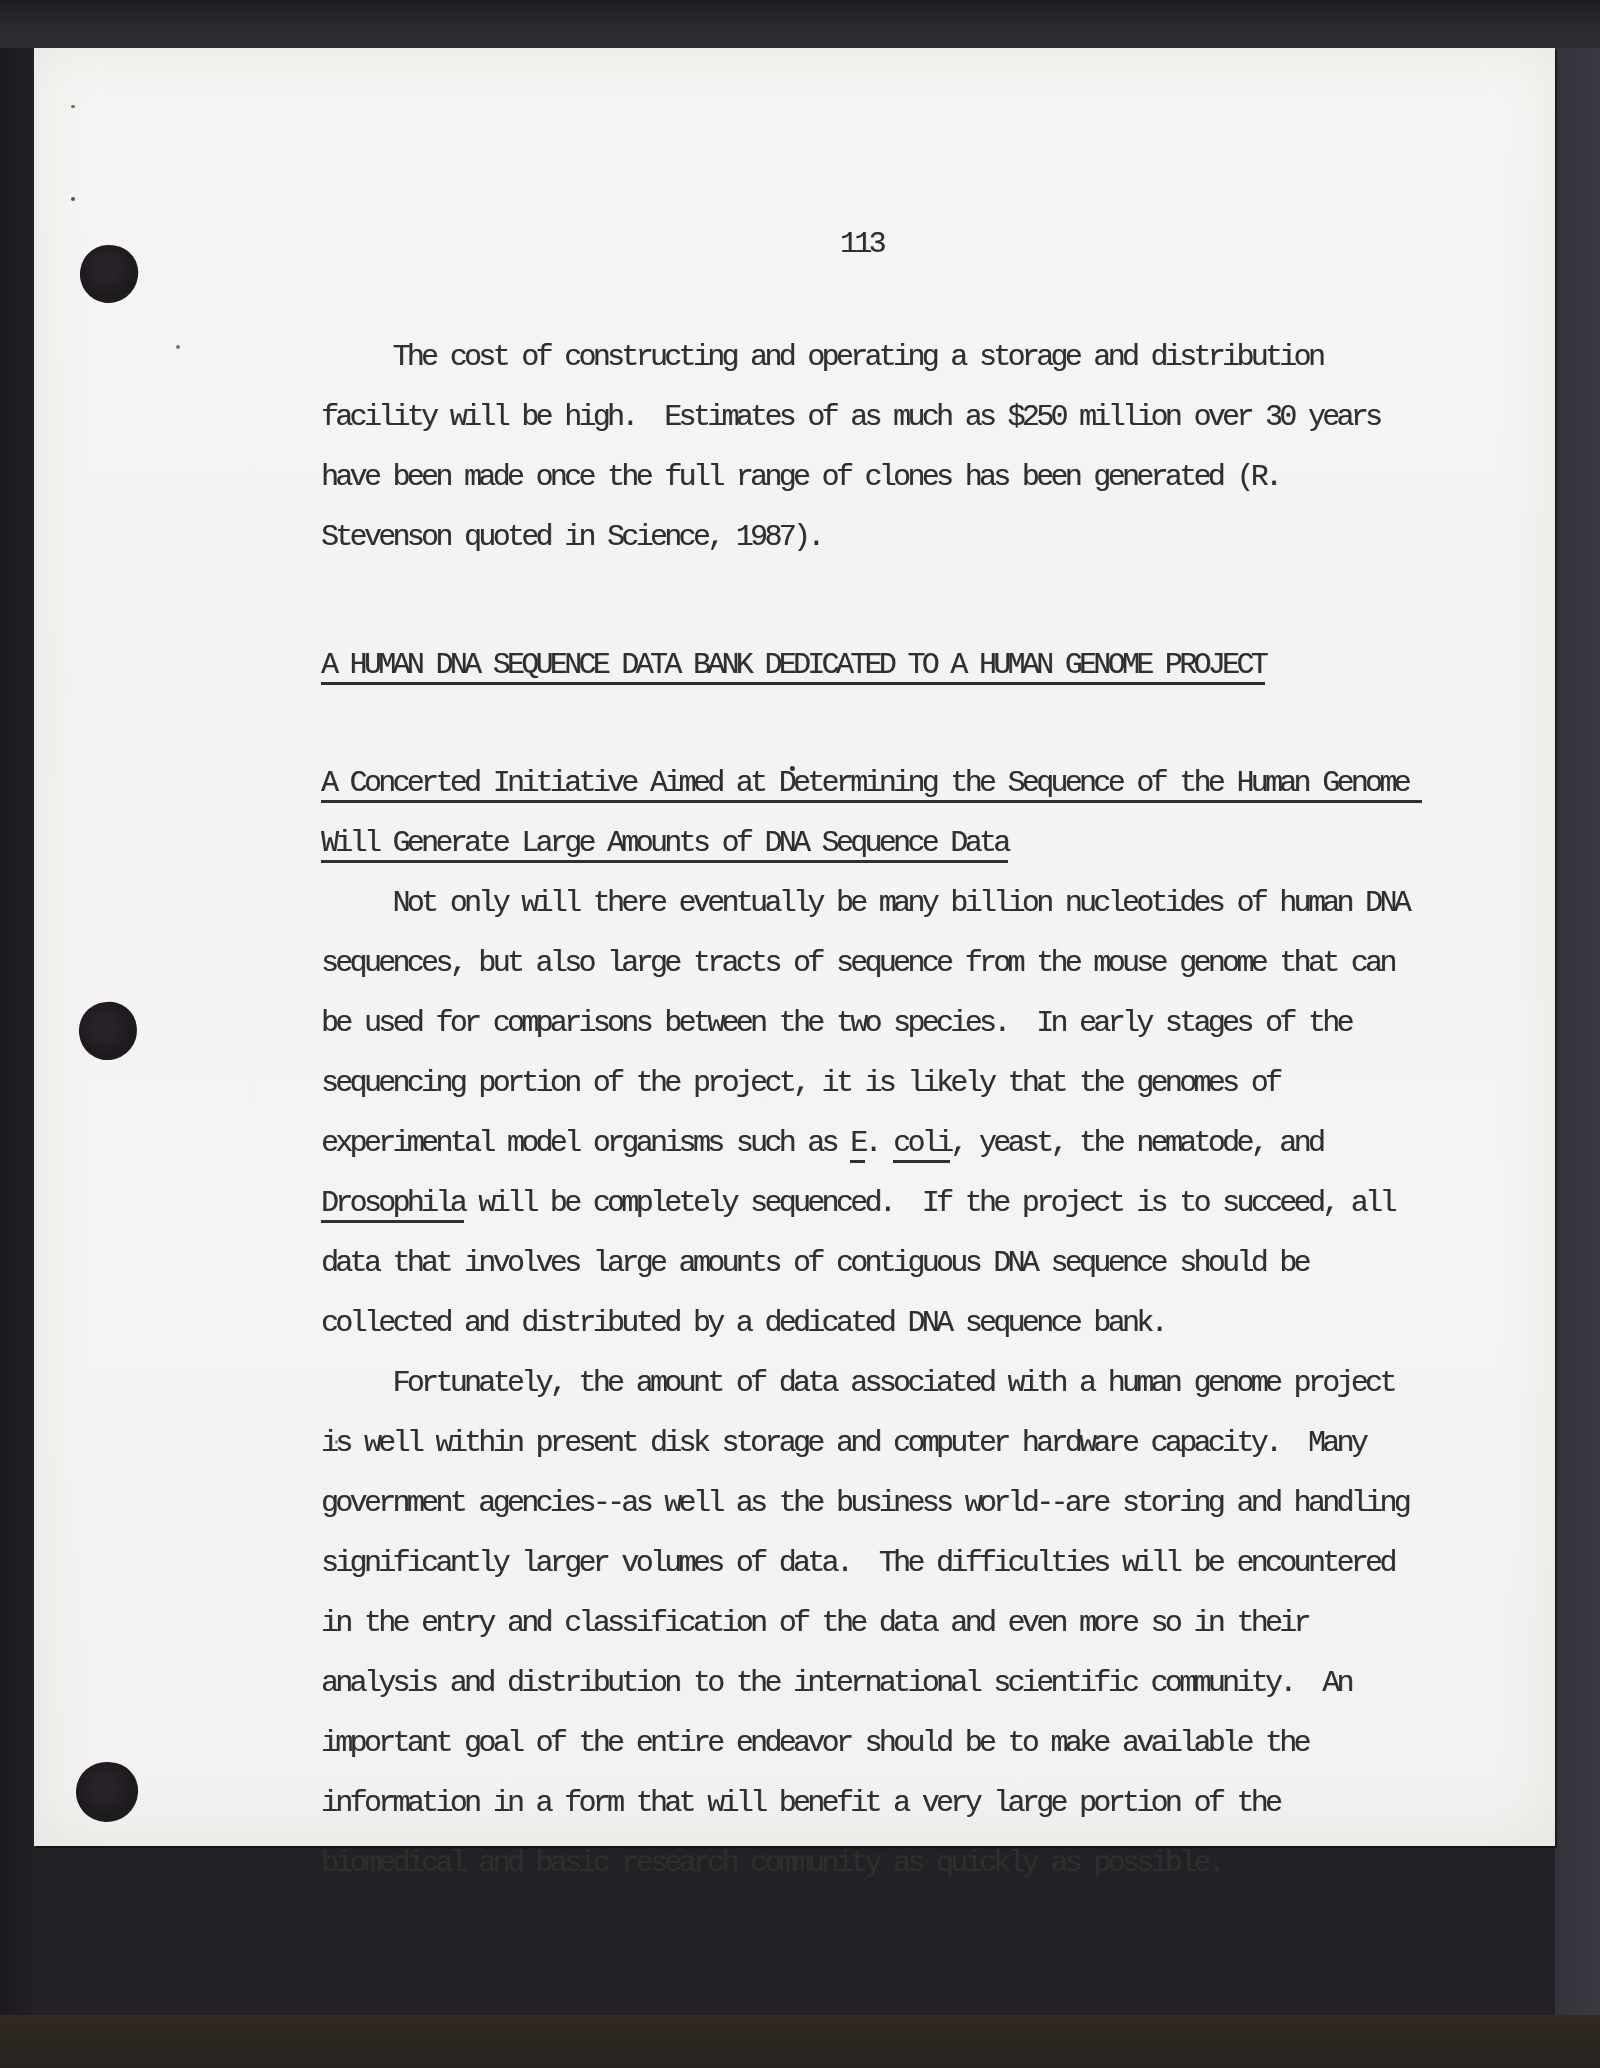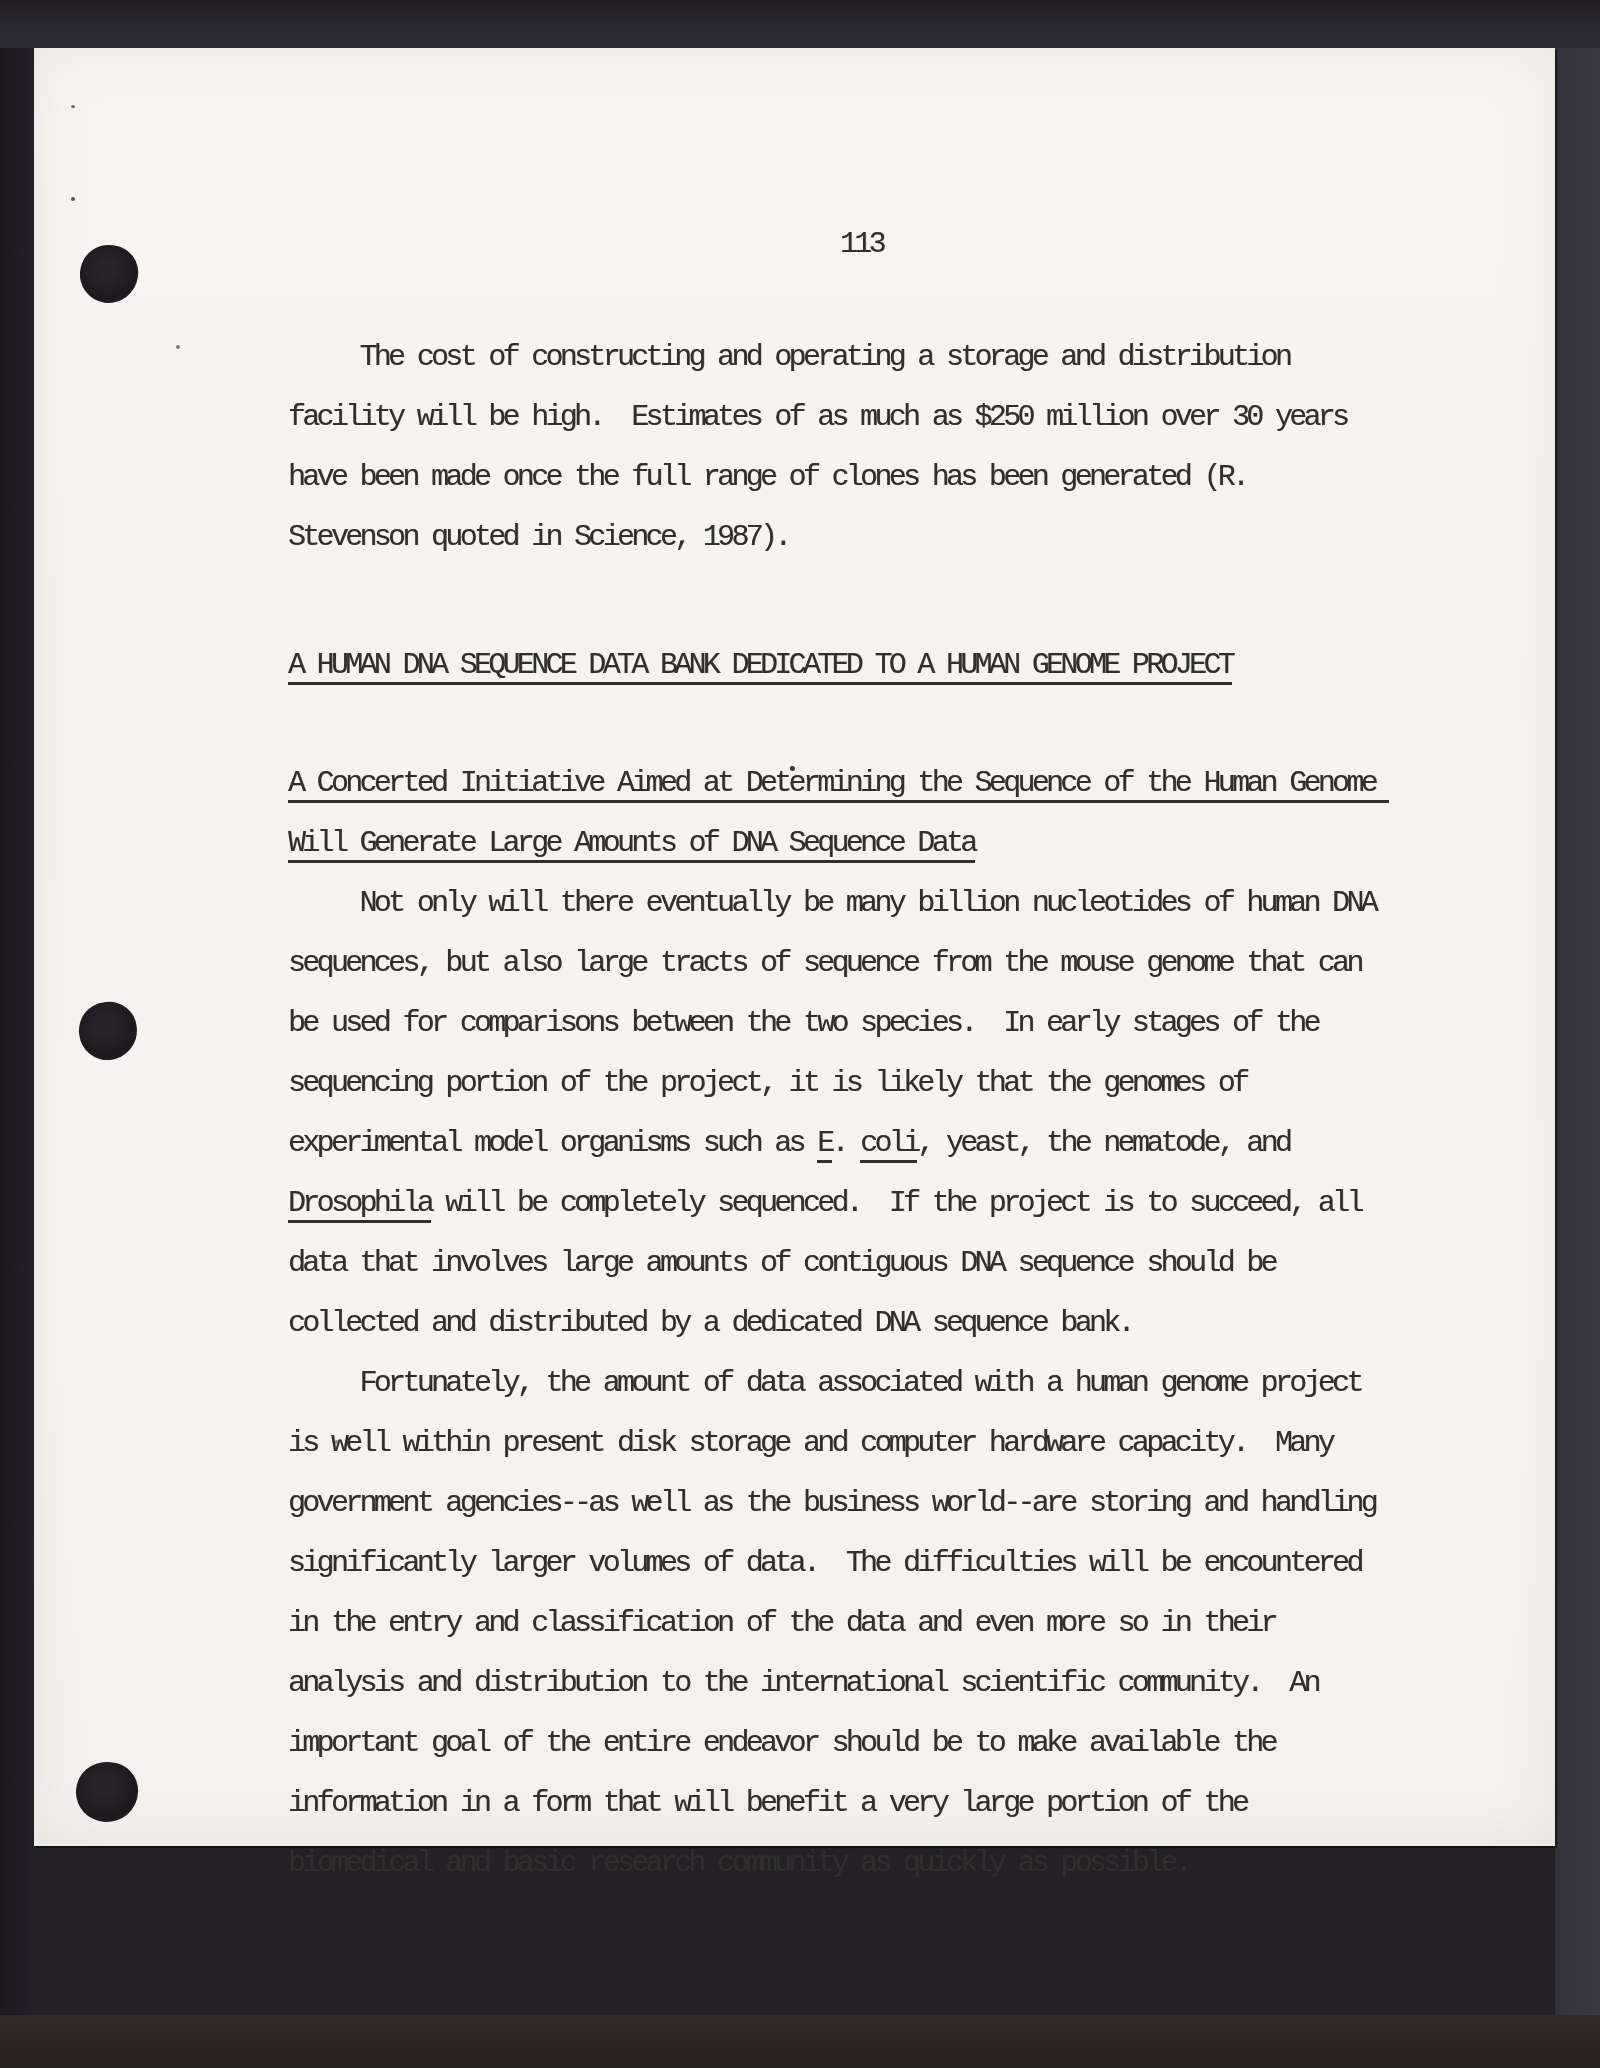--- a/index.html
+++ b/index.html
@@ -29,21 +29,21 @@
   .hole-1{left:46px;top:197px;transform:rotate(8deg);}
   .hole-2{left:45px;top:954px;transform:rotate(-6deg);}
   .hole-3{left:42px;top:1714px;width:62px;height:60px;transform:rotate(3deg);}
   .typewriter{
     font-family:"Liberation Mono","DejaVu Sans Mono",monospace;
     font-size:30px;letter-spacing:-3.7px;color:var(--ink,#312f2e);
     text-shadow:0.4px 0.3px 0.5px rgba(49,47,46,0.45);
     white-space:pre;
   }
   .page-number{position:absolute;left:806px;top:166px;line-height:60px;}
-  .text-block{position:absolute;left:254px;top:279px;}
+  .text-block{position:absolute;left:287px;top:279px;}
   .line{height:60px;line-height:60px;white-space:pre;}
   .u{border-bottom:3px solid var(--ink,#312f2e);text-align:center;}
   .speck{position:absolute;border-radius:50%;background:#6b6862;}
   .speck-a{left:37px;top:57px;width:4px;height:3px;}
   .speck-b{left:37px;top:149px;width:4px;height:4px;background:#555350;}
   .speck-c{left:142px;top:297px;width:4px;height:4px;background:#7a776f;}
   .speck-d{left:756px;top:718px;width:5px;height:5px;background:#3a3836;border-radius:40% 60% 50% 50%;}
   .speck-e{left:301px;top:1392px;width:3px;height:4px;background:#8a8780;}
 </style>
 </head>

